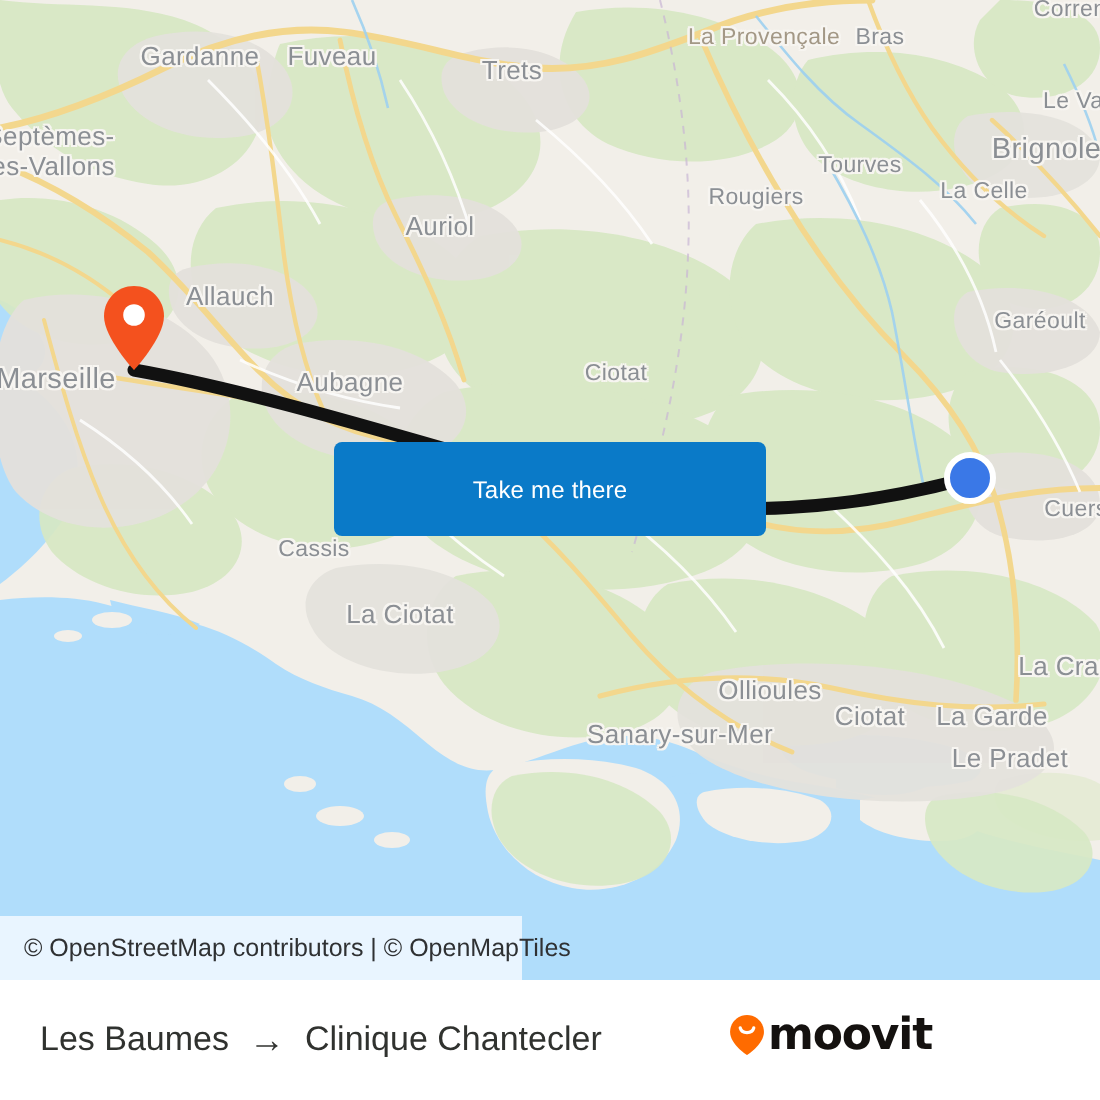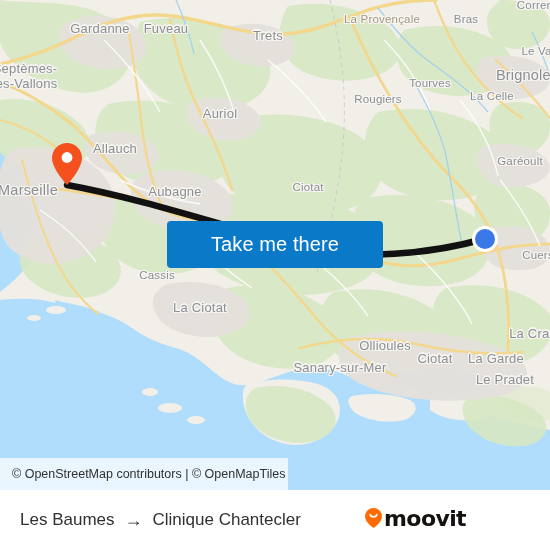--- a/index.html
+++ b/index.html
@@ -92,21 +92,21 @@
     position: absolute;
     left: 167px;
     top: 221px;
     width: 216px;
     height: 47px;
     background: #0a7ac8;
     border: none;
     border-radius: 4px;
     color: #ffffff;
     font-family: "Liberation Sans", sans-serif;
-    font-size: 20px;
+    font-size: 12px;
     letter-spacing: 0.1px;
     cursor: pointer;
     display: flex;
     align-items: center;
     justify-content: center;
     padding: 12px;
   }
 
   
   #attribution {
@@ -354,23 +354,23 @@
 
         <g stroke="#c9b7d4" fill="none" stroke-width="1" stroke-dasharray="4 4" opacity="0.7">
           <path d="M330,0 C 340,40 346,84 344,128 C 342,180 330,228 316,276"></path>
         </g>
       </g>
     </svg>
 
     <div id="labels">
         <div class="label town" style="left: 100px; top: 28px;">Gardanne</div>
         <div class="label town" style="left: 166px; top: 28px;">Fuveau</div>
-        <div class="label town" style="left: 256px; top: 35px; margin-left: 12px;">Trets</div>
+        <div class="label town" style="left: 256px; top: 35px;">Trets</div>
         <div class="label road" style="left: 372px; top: 19px;">La Provençale</div>
-        <div class="label small" style="left: 466px; top: 19px;">Bras</div>
+        <div class="label small" style="left: 440px; top: 19px;">Bras</div>
         <div class="label small" style="left: 538px; top: 5px;">Correns</div>
         <div class="label town" style="left: 25px; top: 68px;">Septèmes-</div>
         <div class="label town" style="left: 25px; top: 83px;">les-Vallons</div>
         <div class="label small" style="left: 538px; top: 51px;">Le Val</div>
         <div class="label city" style="left: 527px; top: 75px;">Brignoles</div>
         <div class="label small" style="left: 430px; top: 83px;">Tourves</div>
         <div class="label small" style="left: 378px; top: 99px;">Rougiers</div>
         <div class="label small" style="left: 492px; top: 96px;">La Celle</div>
         <div class="label town" style="left: 220px; top: 113px;">Auriol</div>
         <div class="label town" style="left: 115px; top: 148px;">Allauch</div>
@@ -397,21 +397,21 @@
 
     <div id="dest-pin">
       <svg viewBox="0 0 30 42" width="30" height="42">
         <path d="M15,0 C 6.7,0 0,6.7 0,15 C 0,26 15,42 15,42 C 15,42 30,26 30,15 C 30,6.7 23.3,0 15,0 Z" fill="#f4511e"></path>
         <circle cx="15" cy="14.5" r="5.4" fill="#ffffff"></circle>
       </svg>
     </div>
 
     <button id="cta-button">Take me there</button>
 
-    <div id="attribution" style="width: 288px;">
+    <div id="attribution" style="width: 261px;">
       <span class="attr-text">© OpenStreetMap contributors | © OpenMapTiles</span>
     </div>
   </div>
 
   <div id="footer">
     <div id="footer-route">
       <span class="place">Les Baumes</span>
       <span class="arrow">→</span>
       <span class="place">Clinique Chantecler</span>
     </div>

